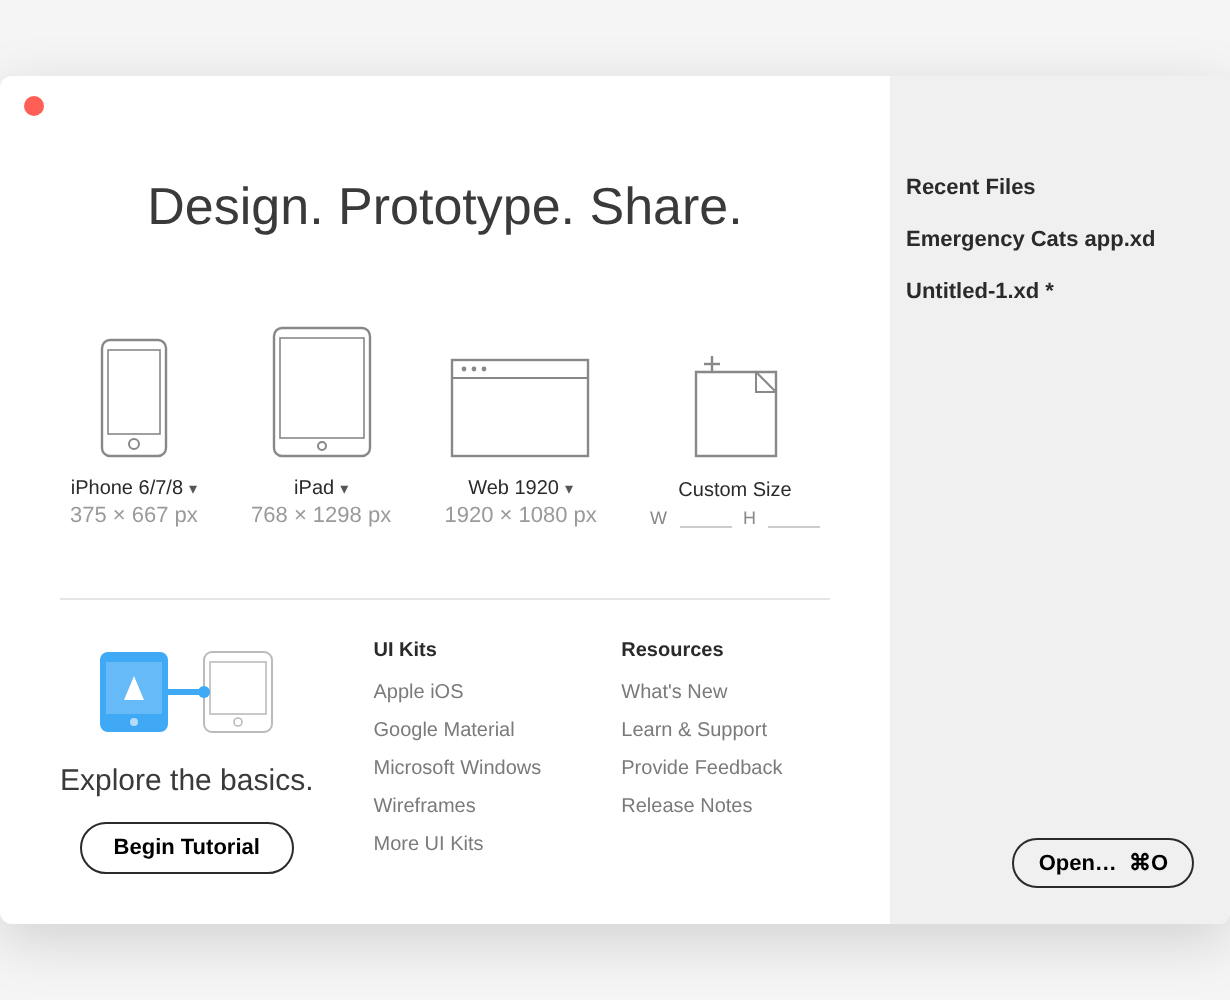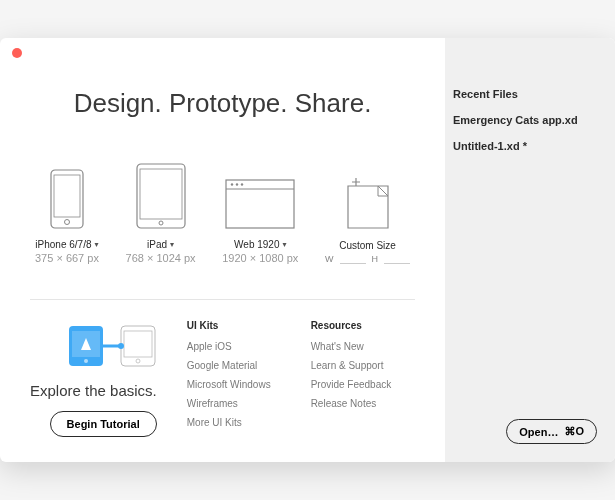--- a/index.html
+++ b/index.html
@@ -12,21 +12,21 @@
 .templates { display: flex; justify-content: space-between; align-items: flex-end; padding: 0 5px; }
 .tpl { display: flex; flex-direction: column; align-items: center; cursor: pointer; }
 .tpl-icon { height: 70px; display: flex; align-items: flex-end; justify-content: center; margin-bottom: 10px; }
 .tpl-label { font-size: 10px; font-weight: 400; color: #2a2a2a; display: flex; align-items: center; gap: 3px; }
 .tpl-dim { font-size: 11px; color: #9a9a9a; margin-top: 2px; }
 .chev { font-size: 8px; color: #555; }
 .custom-inputs { display: flex; align-items: center; gap: 6px; font-size: 9px; color: #888; margin-top: 2px; }
 .custom-inputs input { width: 26px; border: none; border-bottom: 1px solid #ccc; font-size: 9px; text-align: center; outline: none; }
 .divider { border-top: 1px solid #e5e5e5; margin: 35px 0 20px 0; }
 .bottom { display: flex; gap: 30px; }
-.tutorial { display: flex; flex-direction: column; align-items: flex-end; }
+.tutorial { display: flex; flex-direction: column; align-items: center; }
 .tut-img { width: 90px; height: 50px; margin-bottom: 12px; }
 .tut-text { font-size: 15px; font-weight: 300; color: #3a3a3a; margin-bottom: 12px; }
 .pill-btn { border: 1.5px solid #2a2a2a; border-radius: 20px; padding: 6px 16px; font-size: 11px; font-weight: 600; background: #fff; cursor: pointer; }
 .links { display: flex; gap: 40px; font-size: 10px; }
 .link-col { display: flex; flex-direction: column; gap: 8px; }
 .link-head { font-weight: 700; color: #2a2a2a; margin-bottom: 2px; }
 .link-item { color: #7a7a7a; cursor: pointer; }
 .sidebar { width: 170px; background: #f0f0f0; padding: 50px 18px 18px 8px; display: flex; flex-direction: column; }
 .side-head { font-size: 11px; font-weight: 700; color: #2a2a2a; margin-bottom: 14px; }
 .recent { margin-bottom: 14px; cursor: pointer; }
@@ -69,21 +69,21 @@
           <svg width="50" height="66">
               <rect x="1" y="1" width="48" height="64" rx="4" fill="none" stroke="#888" stroke-width="1.2"></rect>
               <rect x="4" y="6" width="42" height="50" fill="none" stroke="#888" stroke-width="0.8"></rect>
               <circle cx="25" cy="60" r="2" fill="none" stroke="#888" stroke-width="1"></circle>
             </svg>
         </div>
         <div class="tpl-label">
             <span>iPad</span>
             <span class="chev">▾</span>
           </div>
-        <div class="tpl-dim">768 × 1024 px</div>
+        <div class="tpl-dim">768 × 1298 px</div>
       </div>
 
       <div class="tpl">
         <div class="tpl-icon">
           <svg width="70" height="50">
               <rect x="1" y="1" width="68" height="48" fill="none" stroke="#888" stroke-width="1.2"></rect>
               <line x1="1" y1="10" x2="69" y2="10" stroke="#888" stroke-width="1"></line>
               <circle cx="7" cy="5.5" r="1.2" fill="#888"></circle>
               <circle cx="12" cy="5.5" r="1.2" fill="#888"></circle>
               <circle cx="17" cy="5.5" r="1.2" fill="#888"></circle>

